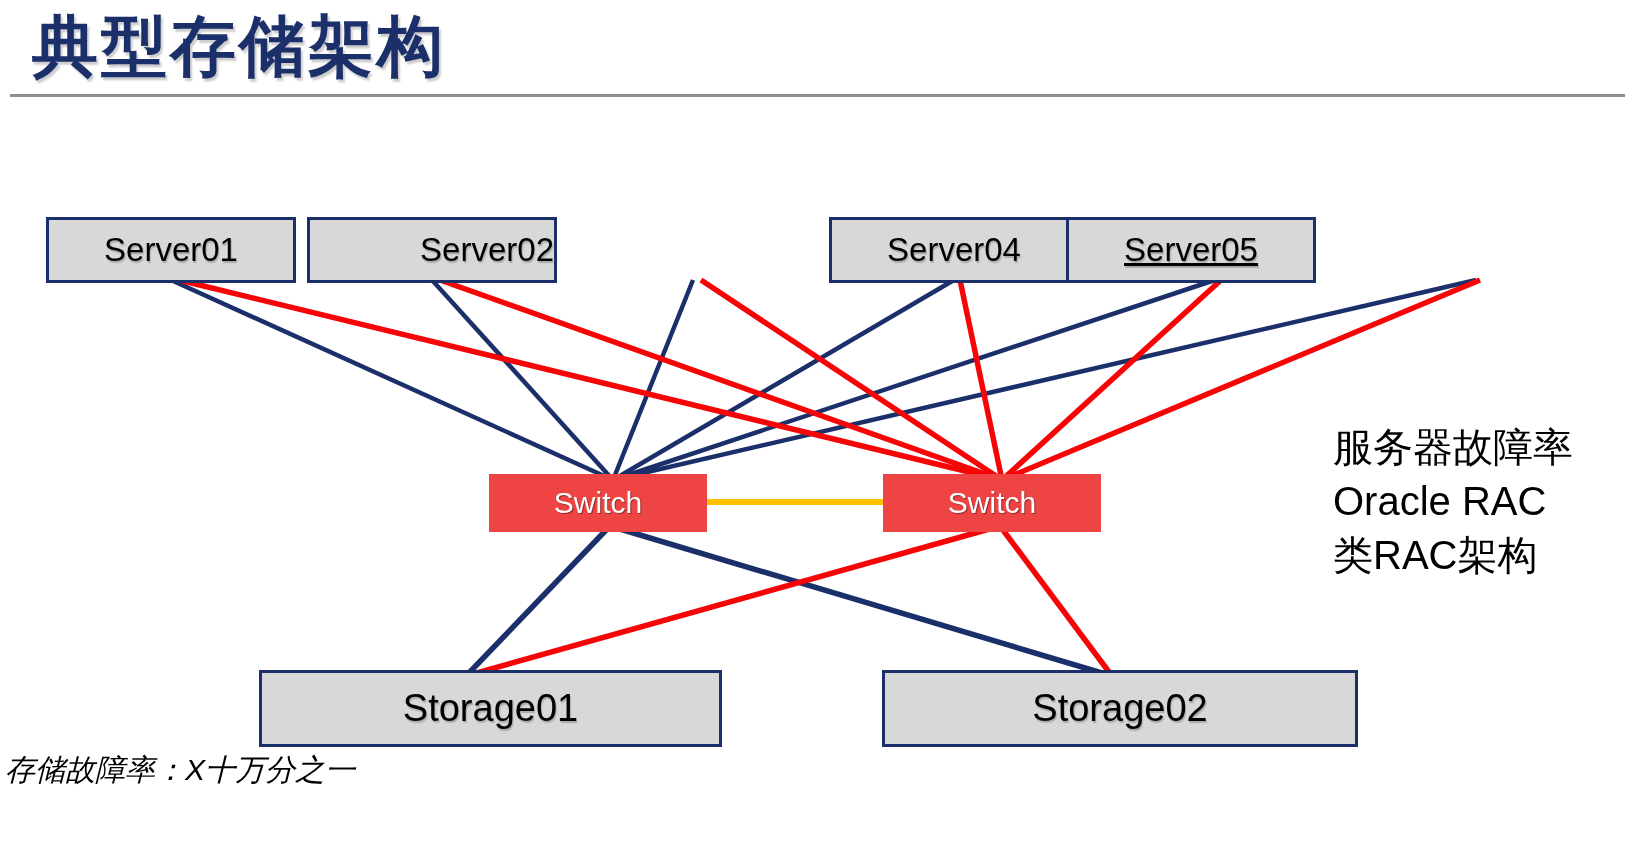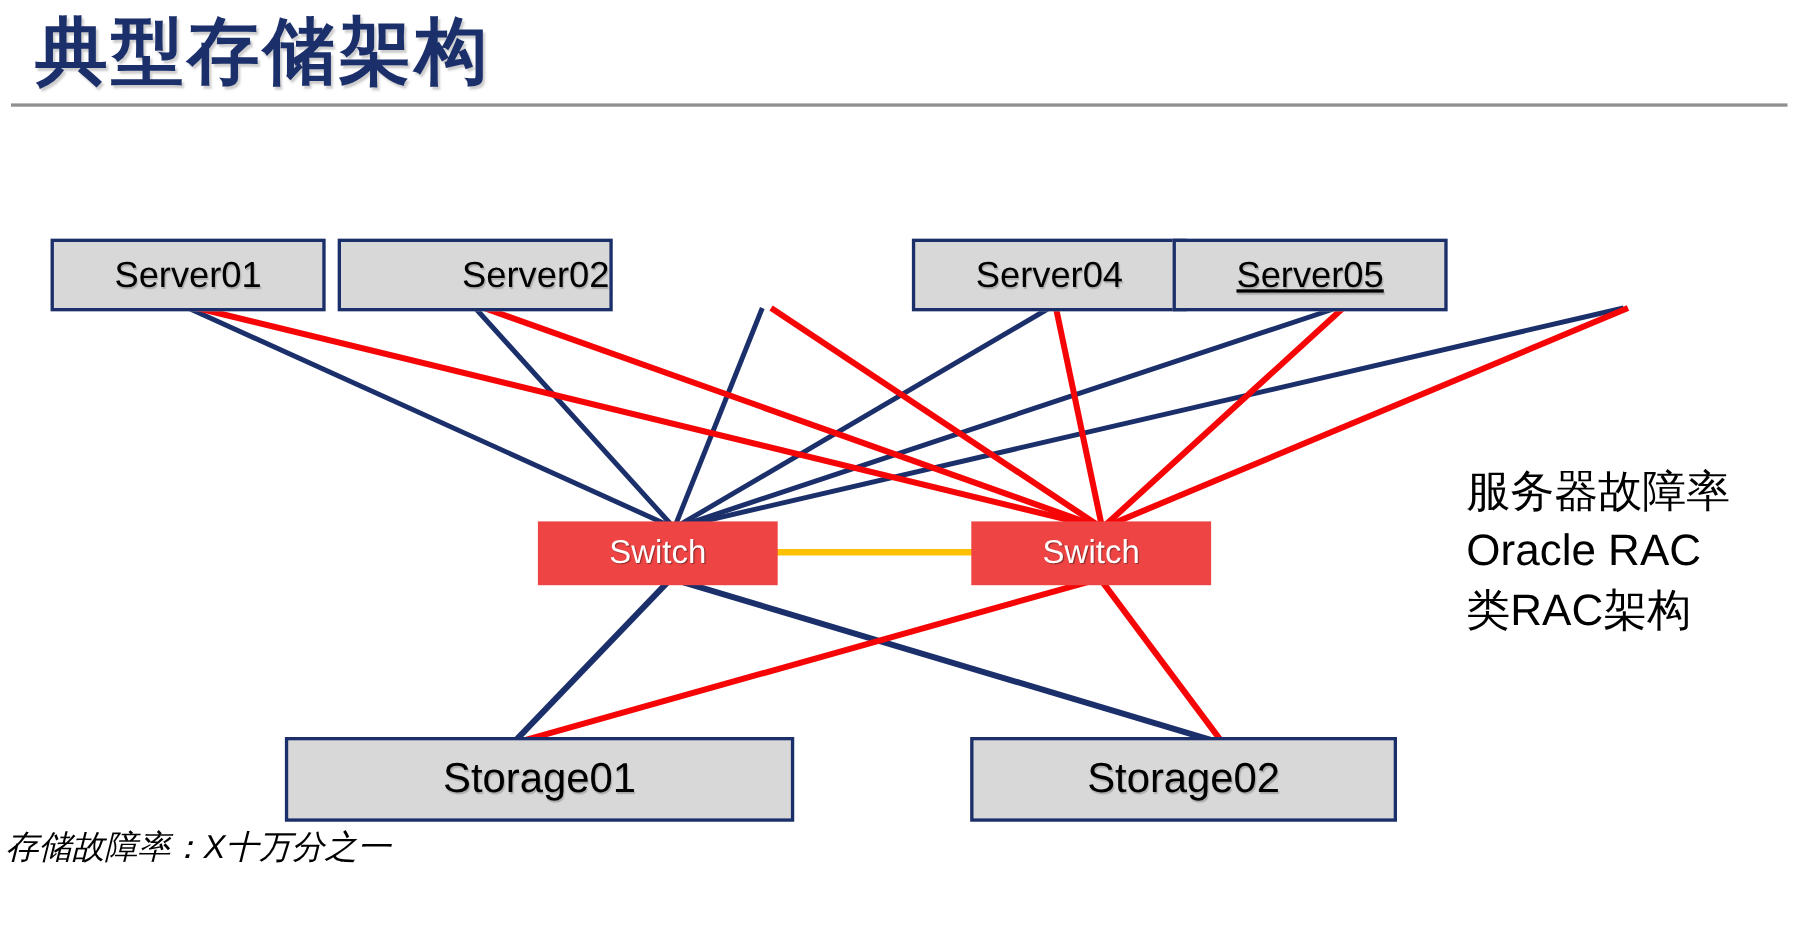--- a/index.html
+++ b/index.html
@@ -109,21 +109,21 @@
   <div class="node switch" style="left:489px;">
       <span>Switch</span>
     </div>
   <div class="node switch" style="left:883px;">
       <span>Switch</span>
     </div>
 
   <div class="node storage" style="left:230px;width:463px;margin-left:29px;">
       <span>Storage01</span>
     </div>
-  <div class="node storage" style="left:882px;width:388px;">
+  <div class="node storage" style="left:882px;width:476px;">
       <span>Storage02</span>
     </div>
 
   <div class="side-label label-storage-failure">存储故障率：X十万分之一</div>
 
   <div class="cluster-note">
     <div>服务器故障率</div>
     <div>Oracle RAC</div>
     <div>类RAC架构</div>
   </div>

